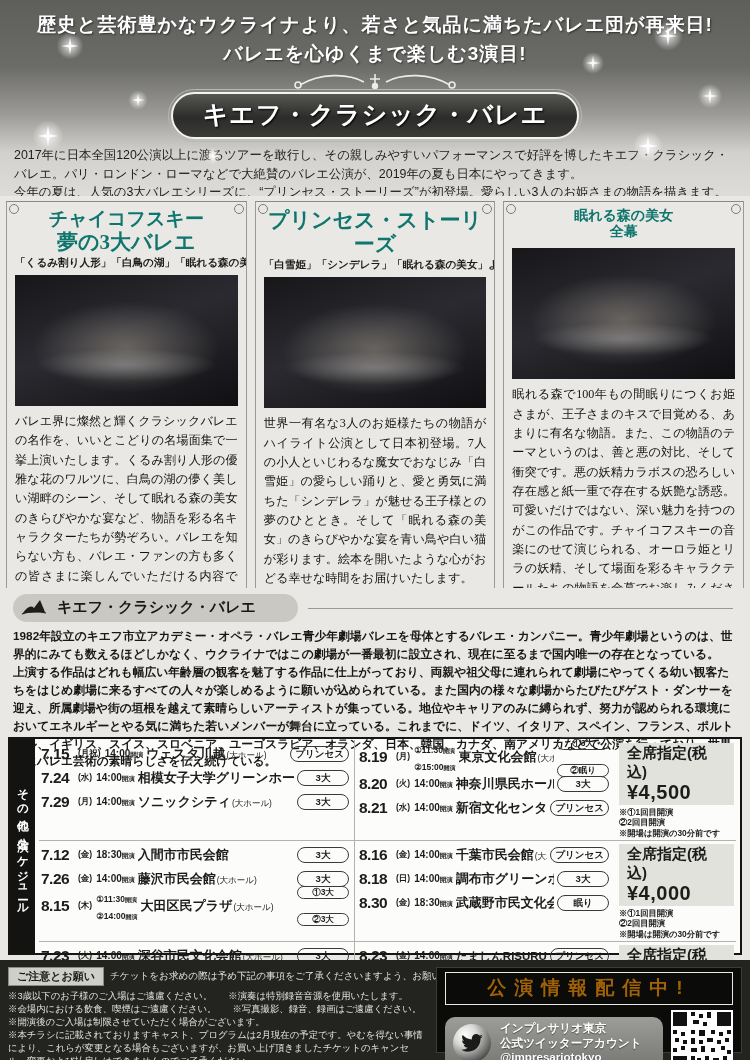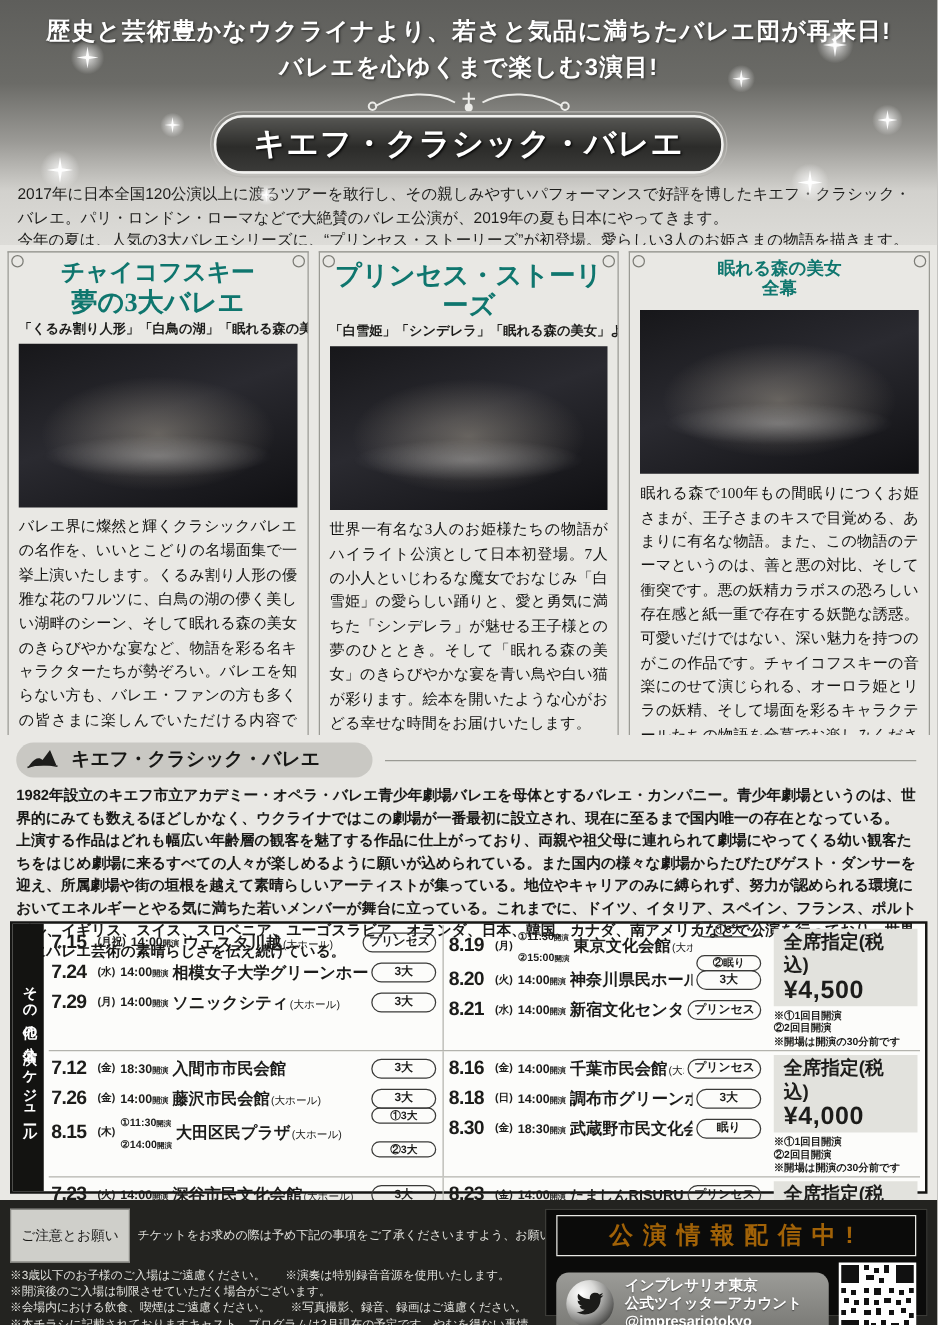--- a/index.html
+++ b/index.html
@@ -74,21 +74,21 @@
   .pval { font-size:20px; font-weight:bold; letter-spacing:.5px; line-height:1.05; display:block; }
   .pnotes { font-size:8.3px; font-weight:bold; line-height:1.25; margin-top:2px; }
   .pnotes span { display:block; }
   .pnotes span:empty { display:none; }
   .footnote { display:flex; gap:24px; align-items:center; font-size:10px; padding:2px 2px 0; }
 
   
   .bottom { position:absolute; left:0; right:0; bottom:0; height:100px; background:#232320; display:flex; gap:10px; padding:7px 8px; }
   .notices { width:418px; color:#e3e3de; }
   .ntop { display:flex; align-items:center; gap:6px; }
-  .ntitle { background:#cfcfca; color:#1a1a18; font-weight:normal; font-size:11px; padding:13px 8px; border:1px solid #8b8b86; white-space:nowrap; }
+  .ntitle { background:#cfcfca; color:#1a1a18; font-weight:bold; font-size:11px; padding:1px 8px; border:1px solid #8b8b86; white-space:nowrap; }
   .nlead { font-size:9.6px; white-space:nowrap; }
   .nrows { margin-top:4px; font-size:9.4px; line-height:1.38; }
   .nrow { display:flex; gap:16px; }
   .info { flex:1; background:#0b0b0a; border:1px solid #3c3c38; padding:4px 8px; }
   .ititle { border:1px solid #e8e8e4; text-align:center; color:#a16207; font-weight:bold; font-size:19px; letter-spacing:8px; padding:2px 0 3px; }
   .irow { display:flex; align-items:center; gap:8px; margin-top:5px; }
   .twpill { flex:1; display:flex; align-items:center; gap:9px; background:linear-gradient(180deg,#9c9c98,#757571); border-radius:10px; padding:4px 8px; }
   .twcircle { width:38px; height:38px; border-radius:50%; background:radial-gradient(circle at 32% 28%, #ffffff 0%, #d8d8d6 30%, #4c4c4a 78%, #222220 100%); display:flex; align-items:center; justify-content:center; flex:0 0 auto; }
   .twtext { color:#fff; font-weight:bold; font-size:11.6px; line-height:1.25; text-shadow:0 1px 1px rgba(0,0,0,.5); }
   .qr { flex:0 0 auto; background:#fff; padding:2px; }
@@ -399,25 +399,25 @@
       <div class="ntop">
         <span class="ntitle">ご注意とお願い</span>
         <span class="nlead">チケットをお求めの際は予め下記の事項をご了承くださいますよう、お願い致します。</span>
       </div>
       <div class="nrows">
         <div class="nrow">
             <span>※3歳以下のお子様のご入場はご遠慮ください。</span>
             <span>※演奏は特別録音音源を使用いたします。</span>
           </div>
         <div class="nrow">
-            <span>※開演後のご入場は制限させていただく場合がございます。</span>
-          </div>
-        <div class="nrow">
             <span>※会場内における飲食、喫煙はご遠慮ください。</span>
             <span>※写真撮影、録音、録画はご遠慮ください。</span>
+          </div>
+        <div class="nrow">
+            <span>※開演後のご入場は制限させていただく場合がございます。</span>
           </div>
         <div class="nrow">
             <span>※本チラシに記載されておりますキャスト、プログラムは2月現在の予定です。やむを得ない事情により、これらが変更となる場合もございますが、お買い上げ頂きましたチケットのキャンセル、変更および払戻しはできませんのでご了承ください。</span>
           </div>
       </div>
     </div>
     <div class="info">
       <div class="ititle">公演情報配信中!</div>
       <div class="irow">
         <div class="twpill">

